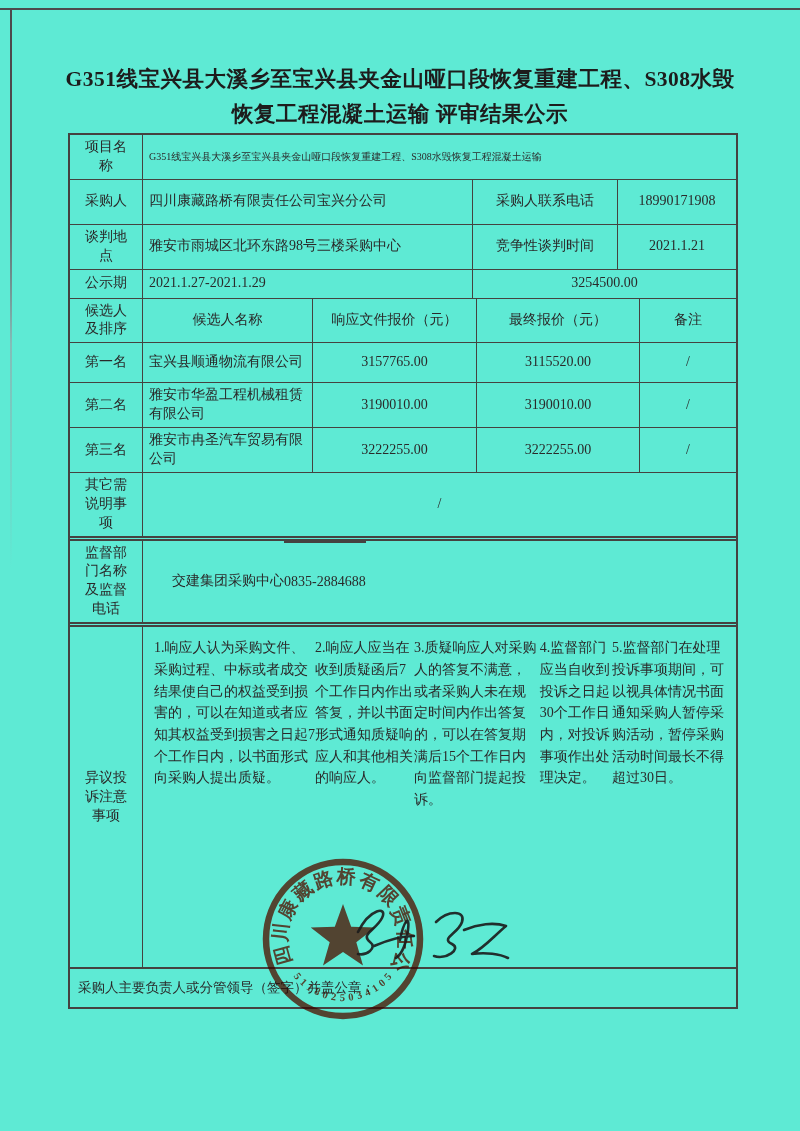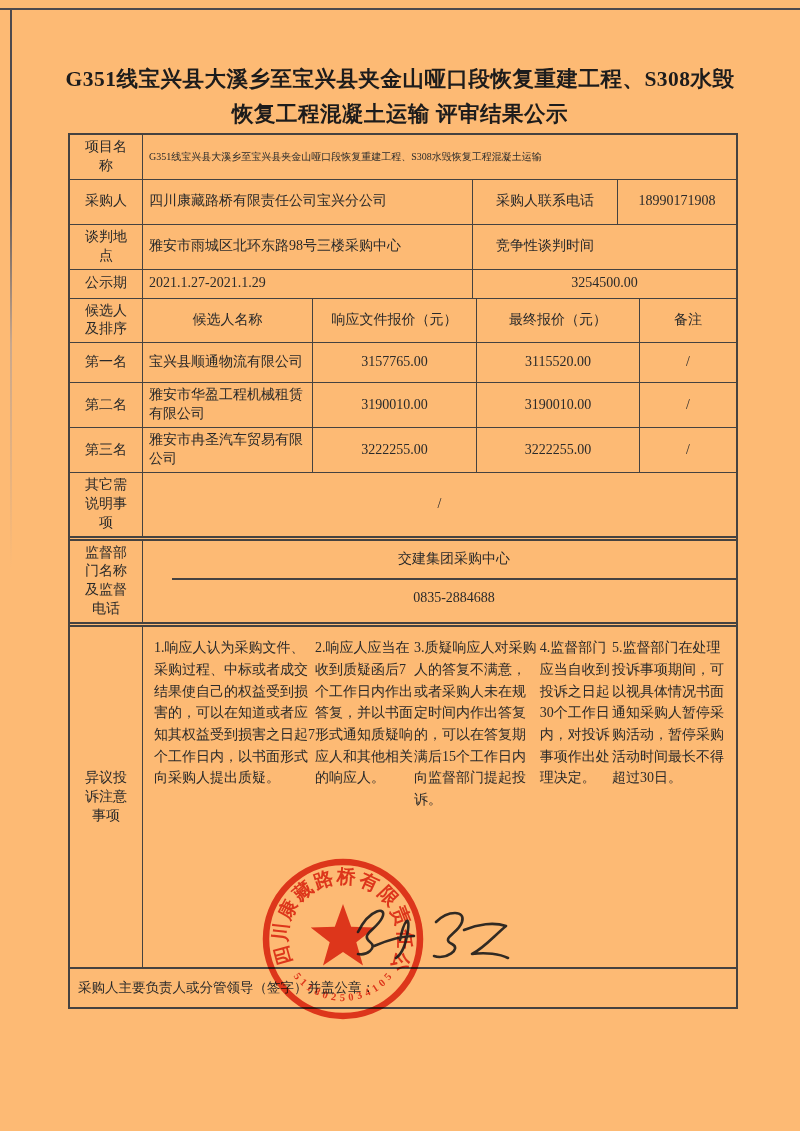--- a/index.html
+++ b/index.html
@@ -1,18 +1,18 @@
 <!DOCTYPE html>
 <html><head>
 <meta charset="utf-8">
 <style>
   html,body{margin:0;padding:0;background:#e9e9e9;}
   .page{
     position:relative;width:800px;height:1131px;margin:0 auto;
-    background:#fdba74;overflow:hidden;
+    background:#5eead4;overflow:hidden;
     font-family:"Liberation Serif","DejaVu Serif",serif;
     color:#2a2a2a;
   }
   .scan-edge-top{position:absolute;top:8px;left:0;width:800px;height:2px;background:#4d494d;}
   .scan-edge-left{
     position:absolute;top:8px;left:10px;width:2px;height:560px;
     background:linear-gradient(#4d494d 0%,#4d494d 30%,rgba(160,152,160,.55) 60%,rgba(160,152,160,0) 100%);
   }
   .title{
     position:absolute;top:62px;left:58px;width:684px;margin:0;
@@ -40,21 +40,21 @@
   .c-name{width:170px;flex:0 0 170px;}
   .c-p1{width:164px;flex:0 0 164px;}
   .c-p2{width:163px;flex:0 0 163px;}
   .c-rmk{flex:1 1 auto;}
   .grow{flex:1 1 auto;}
   .nowrap{white-space:nowrap;overflow:hidden;}
   .h37{min-height:37px;}.h44{min-height:44px;}.h42{min-height:42px;}
   .h28{min-height:28px;}.h36{min-height:36px;}.h39{min-height:39px;}
   .h40{min-height:40px;}.h41{min-height:41px;}.h38{min-height:38px;}
   .proj-val{font-size:10px;}
-  .sup-col{flex:1 1 auto;display:flex;flex-direction:column;border-left:1.5px solid #454240;padding-left:29px;}
+  .sup-col{flex:1 1 auto;display:flex;flex-direction:row;border-left:1.5px solid #454240;padding-left:29px;}
   .sup-sub{flex:0 0 auto;display:flex;align-items:center;justify-content:center;min-height:37px;box-sizing:border-box;}
   .sup-sub + .sup-sub{border-top:2px solid #454240;min-height:40px;}
   .obj-row{min-height:340px;}
   .obj-content{
     flex:1 1 auto;border-left:1.5px solid #454240;box-sizing:border-box;
     display:flex;flex-direction:row;justify-content:center;
     padding:10px 11px;line-height:1.55;
   }
   .obj-content p{margin:0;}
   .sig-row{border-top:2px solid #454240;}
@@ -82,20 +82,21 @@
       <div class="td c-label center">采购人</div>
       <div class="td c-val">四川康藏路桥有限责任公司宝兴分公司</div>
       <div class="td c-l2 center">采购人联系电话</div>
       <div class="td c-v2 center">18990171908</div>
     </div>
 
     <div class="tr h42">
       <div class="td c-label center">谈判地点</div>
       <div class="td c-val">雅安市雨城区北环东路98号三楼采购中心</div>
       <div class="td c-l2 center">竞争性谈判时间</div>
+      <div class="td c-v2 center">2021.1.21</div>
     </div>
 
     <div class="tr h28">
       <div class="td c-label center">公示期</div>
       <div class="td c-val">2021.1.27-2021.1.29</div>
       <div class="td c-v2 center">3254500.00</div>
     </div>
 
     <div class="tr h36">
       <div class="td c-label center">候选人及排序</div>

